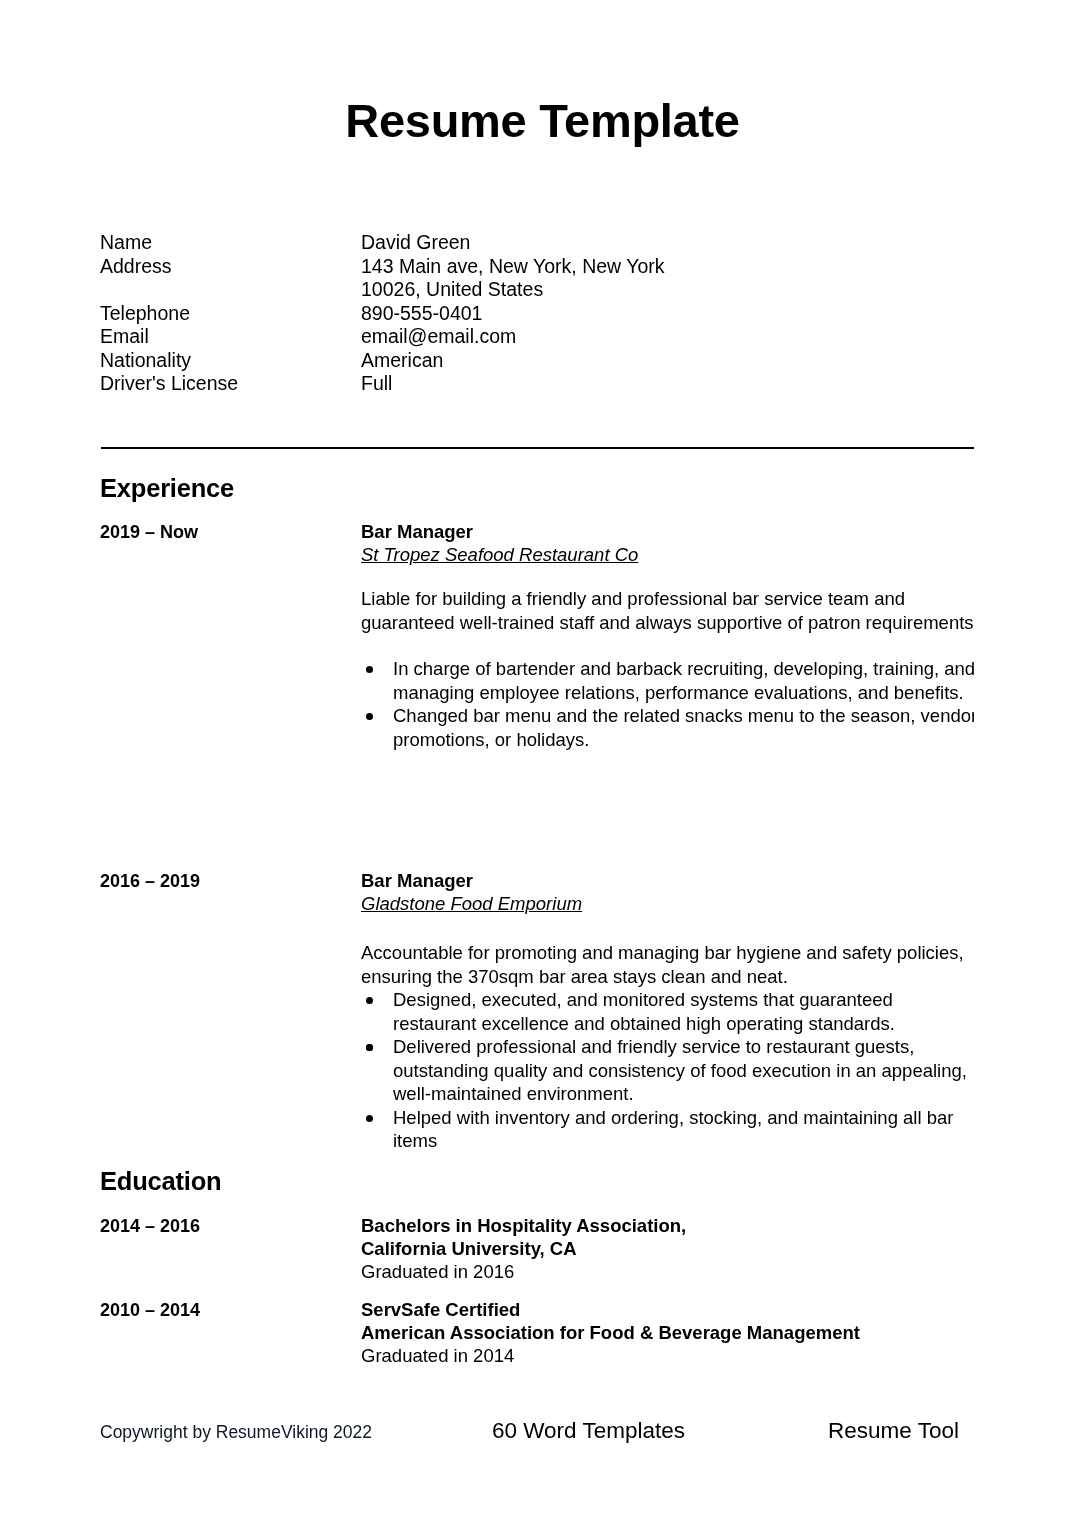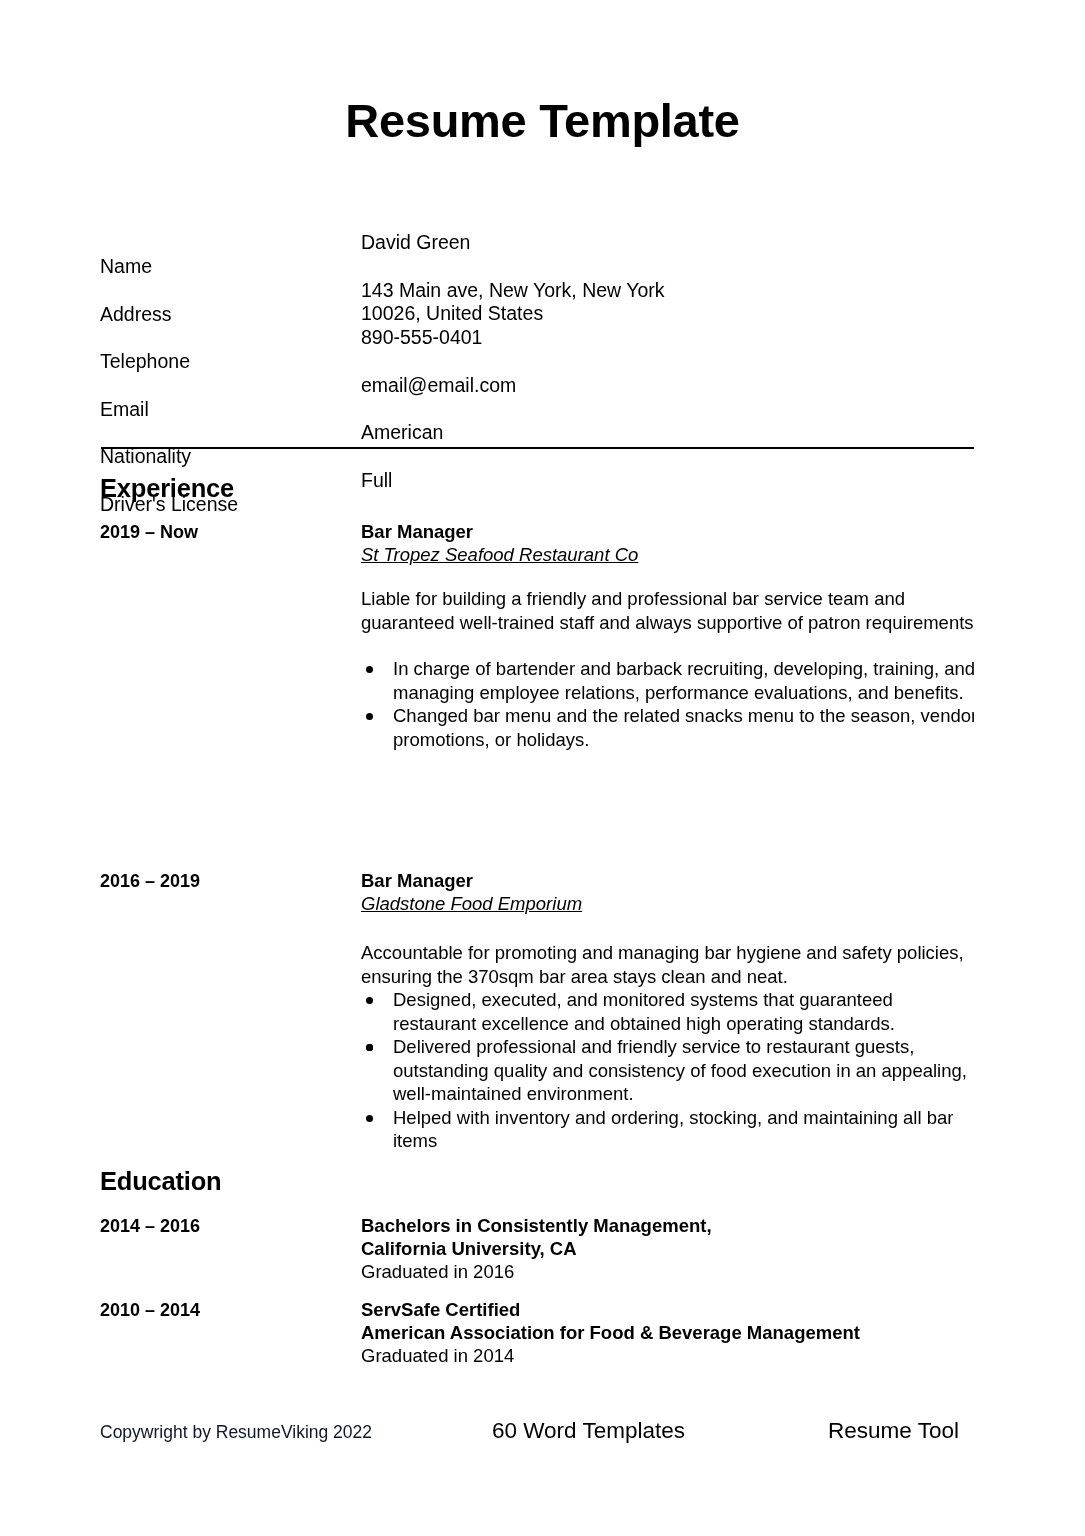--- a/index.html
+++ b/index.html
@@ -43,21 +43,20 @@
   }
   .contact-row {
     display: flex;
     align-items: flex-start;
     line-height: 23.5px;
   }
   .contact-label {
     width: 261px;
     flex: 0 0 261px;
     font-size: 19.5px;
-    margin-top: 24px;
   }
   .contact-value {
     font-size: 19.5px;
     flex: 1 1 auto;
   }
   .contact-value .value-line {
     display: block;
   }
 
   
@@ -267,21 +266,21 @@
         <li><span class="bullet-dot"></span><span>Helped with inventory and ordering, stocking, and maintaining all bar items</span></li>
       </ul>
     </div>
   </div>
 
   <div class="section-heading" id="heading-education">Education</div>
 
   <div class="entry" id="entry-edu-1">
     <div class="entry-period">2014 – 2016</div>
     <div class="entry-body">
-      <div class="edu-line bold">Bachelors in Consistently Management,</div>
+      <div class="edu-line bold">Bachelors in Hospitality Association,</div>
       <div class="edu-line bold">California University, CA</div>
       <div class="edu-line">Graduated in 2016</div>
     </div>
   </div>
 
   <div class="entry" id="entry-edu-2">
     <div class="entry-period">2010 – 2014</div>
     <div class="entry-body">
       <div class="edu-line bold">ServSafe Certified</div>
       <div class="edu-line bold">American Association for Food &amp; Beverage Management</div>

